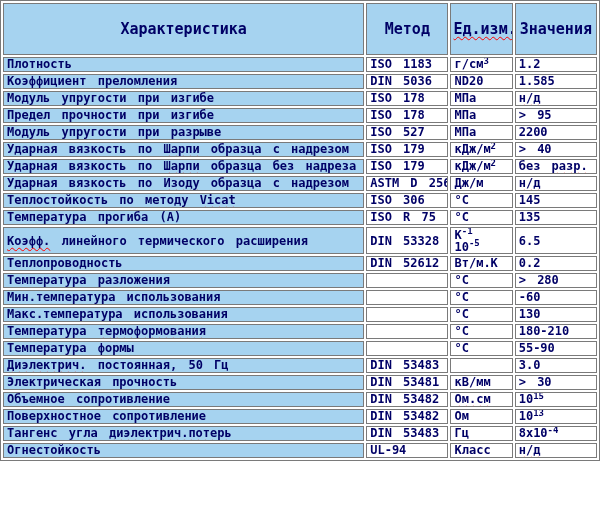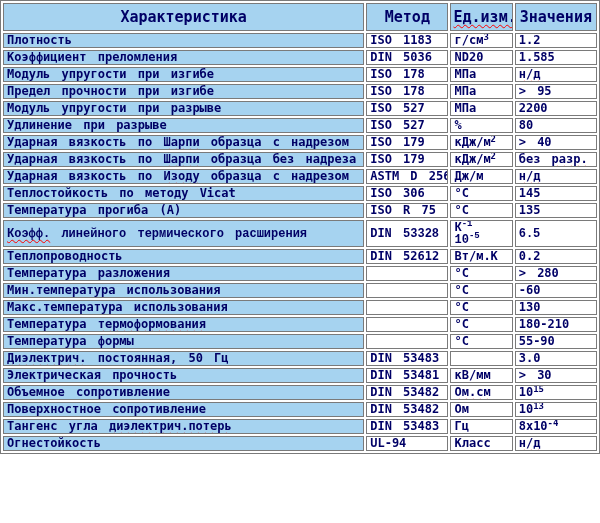--- a/index.html
+++ b/index.html
@@ -27,32 +27,32 @@
     overflow:hidden;
     white-space:nowrap;
     word-spacing:4px;
     box-sizing:border-box;
   }
   th{
     background:var(--blue);
     font-size:15px;
     height:21px;
     text-align:center;
-    padding:4px 2px;
+    padding:16px 2px;
   }
   td{
     font-size:12px;
     height:13px;
     line-height:13px;
     padding:0 3px;
     background:#ffffff;
     text-align:left;
   }
   td.lbl{background:var(--blue);}
-  tr.tall td{height:27px;line-height:12px;font-family:Liberation Mono, monospace;}
+  tr.tall td{height:27px;line-height:12px;}
   sup{
     font-size:9px;
     line-height:0;
     vertical-align:baseline;
     position:relative;
     top:-0.45em;
   }
   .sp{
     text-decoration-line:underline;
     text-decoration-style:wavy;
@@ -106,26 +106,20 @@
           <td class="unt"><span>МПа</span></td>
           <td class="val"><span>&gt; 95</span></td>
         </tr>
         <tr>
           <td class="lbl"><span>Модуль упругости при разрыве</span></td>
           <td class="mth"><span>ISO 527</span></td>
           <td class="unt"><span>МПа</span></td>
           <td class="val"><span>2200</span></td>
         </tr>
         <tr>
-          <td class="lbl"><span>Удлинение при разрыве</span></td>
-          <td class="mth"><span>ISO 527</span></td>
-          <td class="unt"><span>%</span></td>
-          <td class="val"><span>80</span></td>
-        </tr>
-        <tr>
           <td class="lbl"><span>Ударная вязкость по </span><span class="sp">Шарпи</span><span> образца с надрезом</span></td>
           <td class="mth"><span>ISO 179</span></td>
           <td class="unt"><span>кДж/м</span><sup>2</sup></td>
           <td class="val"><span>&gt; 40</span></td>
         </tr>
         <tr>
           <td class="lbl"><span>Ударная вязкость по </span><span class="sp">Шарпи</span><span> образца без надреза</span></td>
           <td class="mth"><span>ISO 179</span></td>
           <td class="unt"><span>кДж/м</span><sup>2</sup></td>
           <td class="val"><span>без </span><span class="sp">разр.</span></td>

